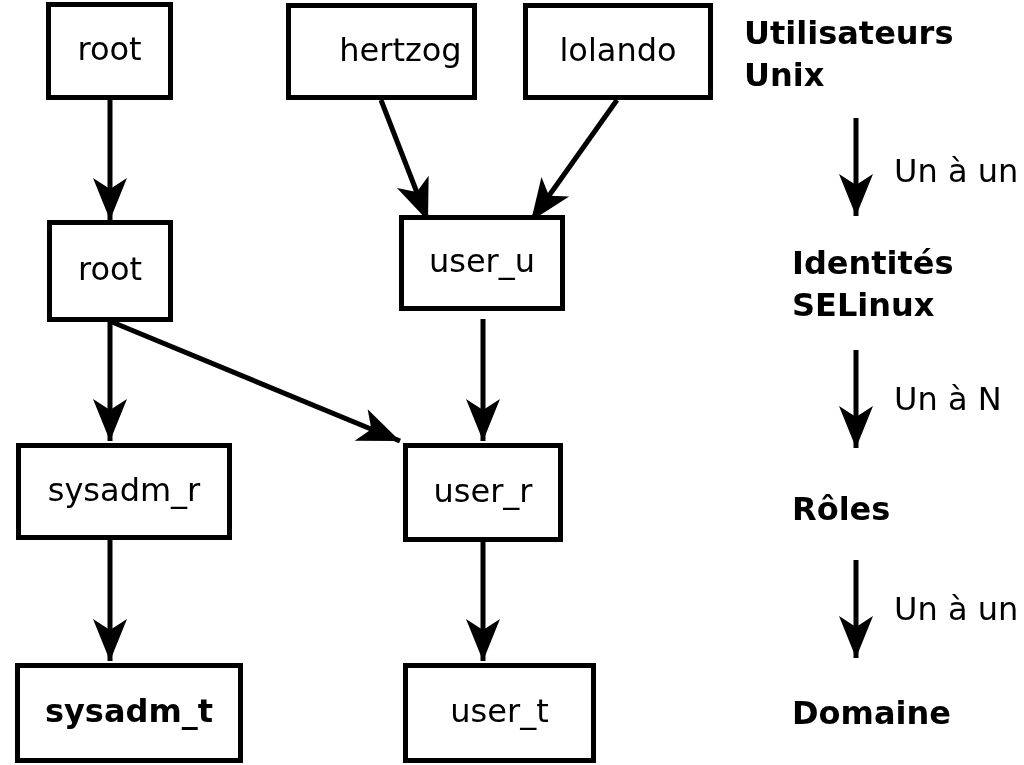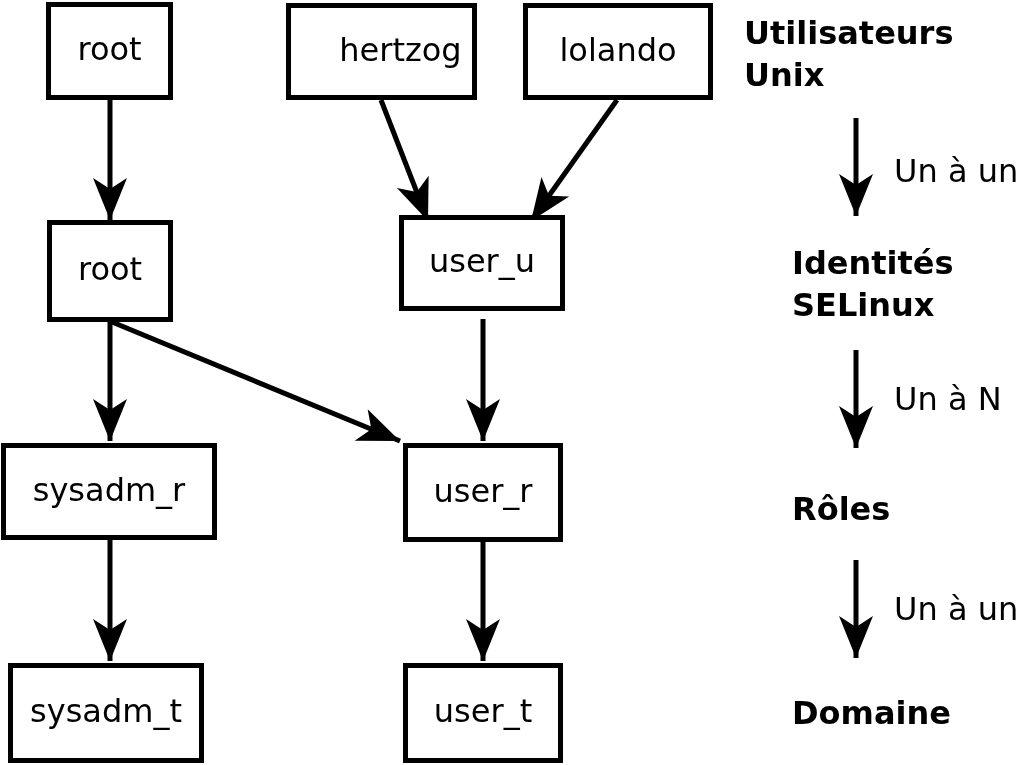--- a/index.html
+++ b/index.html
@@ -48,24 +48,24 @@
     font-size: 32px;
     color: #000000;
     white-space: nowrap;
   }
   
   #n-root-unix   { left: 46px;  top: 2px;   width: 127px; height: 98px; }
   #n-hertzog     { left: 286px; top: 3px;   width: 191px; height: 97px; padding-left: 38px; }
   #n-lolando     { left: 523px; top: 3px;   width: 190px; height: 97px; }
   #n-root-sel    { left: 47px;  top: 220px; width: 126px; height: 102px; }
   #n-user-u      { left: 399px; top: 215px; width: 166px; height: 96px; }
-  #n-sysadm-r    { left: 1px;   top: 443px; width: 216px; height: 97px; }
+  #n-sysadm-r    { left: 16px;   top: 443px; width: 216px; height: 97px; }
   #n-user-r      { left: 403px; top: 443px; width: 160px; height: 99px; }
-  #n-sysadm-t    { left: 8px;   top: 663px; width: 196px; height: 100px; }
-  #n-user-t      { left: 403px; top: 663px; width: 160px; height: 100px; }
+  #n-sysadm-t    { left: 15px;   top: 663px; width: 228px; height: 100px; font-weight: bold; }
+  #n-user-t      { left: 403px; top: 663px; width: 193px; height: 100px; }
   
   #lg-0 { left: 744px; top: 12px; }
   #lr-0 { left: 894px; top: 152px; }
   #lg-1 { left: 792px; top: 242px; }
   #lr-1 { left: 894px; top: 380px; }
   #lg-2 { left: 792px; top: 488px; }
   #lr-2 { left: 894px; top: 590px; }
   #lg-3 { left: 792px; top: 692px; }
 </style>
 </head>

